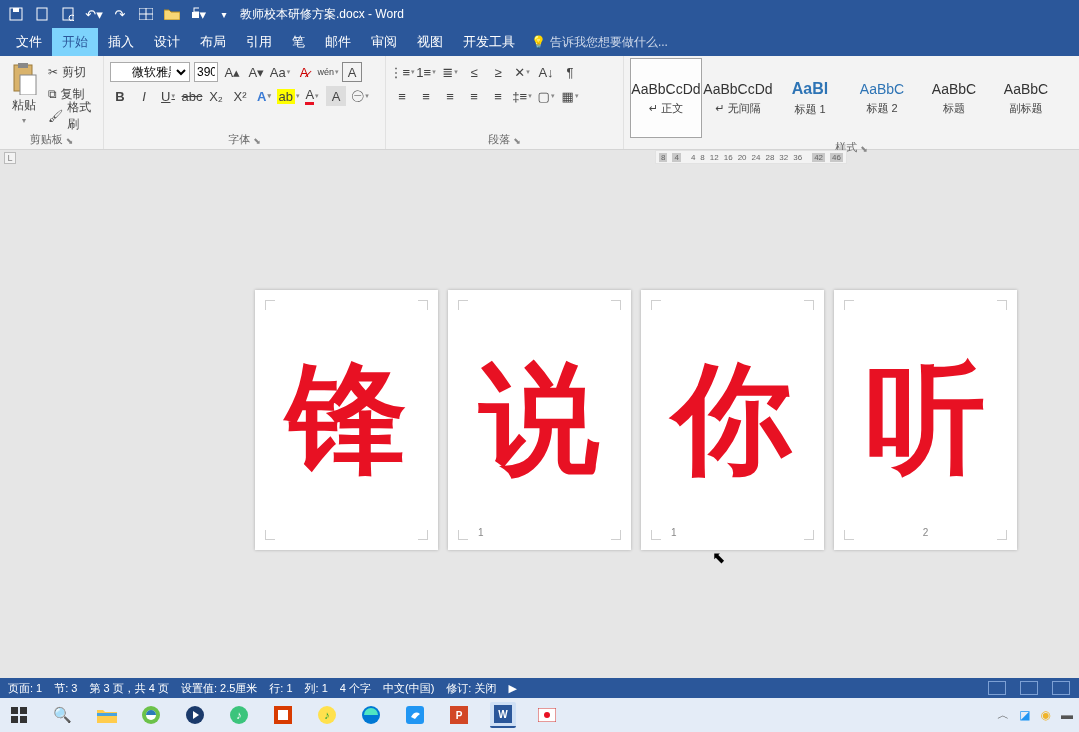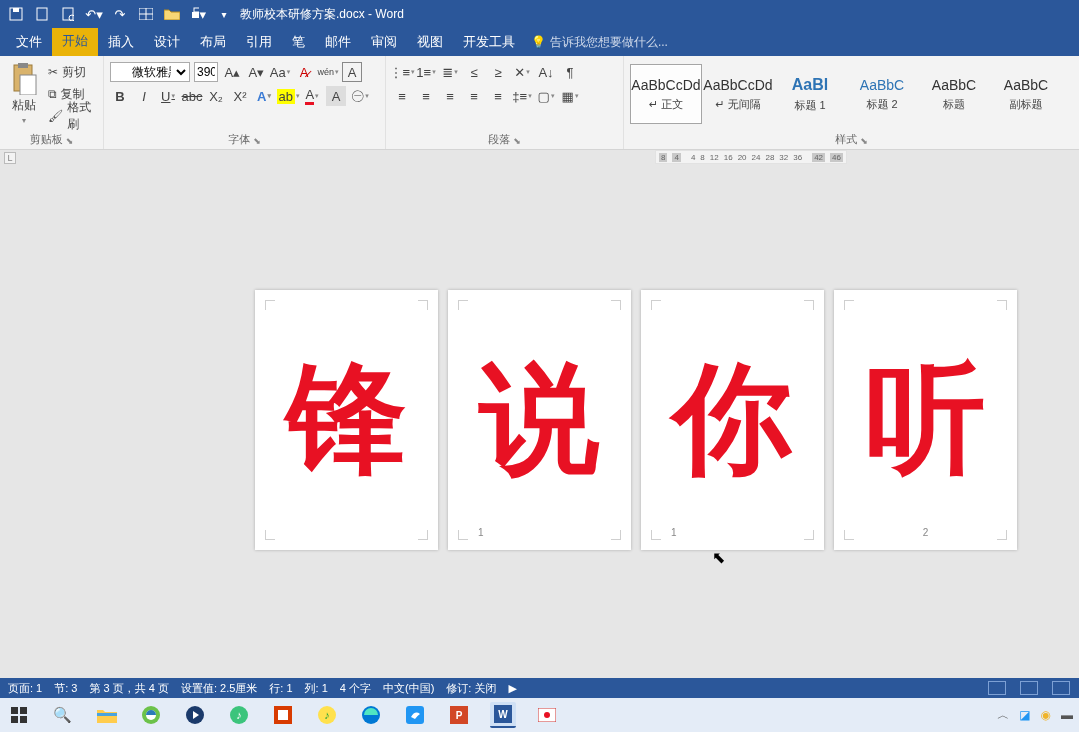--- a/index.html
+++ b/index.html
@@ -3,21 +3,21 @@
 <meta charset="utf-8">
 <style>
 *{margin:0;padding:0;box-sizing:border-box;font-family:"Microsoft YaHei","微软雅黑",sans-serif;}
 body{width:1079px;height:732px;background:#e6e6e6;overflow:hidden;position:relative;font-size:12px;}
 .titlebar{height:28px;background:#2b579a;display:flex;align-items:center;color:#fff;}
 .qat{display:flex;align-items:center;gap:10px;padding:0 8px;}
 .qat-icon{width:16px;height:16px;display:flex;align-items:center;justify-content:center;color:#fff;font-size:13px;}
 .title{flex:1;font-size:12px;}
 .menubar{height:28px;background:#2b579a;display:flex;align-items:center;padding:0 6px;color:#fff;}
 .menu-item{padding:0 10px;height:28px;line-height:28px;font-size:13px;cursor:pointer;}
-.menu-item.active{background:#eab308;color:#2b579a;font-family:Liberation Mono, monospace;}
+.menu-item.active{background:#7dd3fc;color:#2b579a;}
 .tell-me{display:flex;align-items:center;gap:4px;color:#cfd9ea;font-size:12px;margin-left:6px;}
 .ribbon{height:94px;background:#f3f3f3;border-bottom:1px solid #d4d4d4;display:flex;}
 .ribbon-group{border-right:1px solid #e1e1e1;display:flex;flex-direction:column;padding:2px 6px 0 6px;}
 .group-body{flex:1;display:flex;align-items:center;}
 .group-label{text-align:left;font-size:11px;color:#666;padding:2px 0;display:flex;justify-content:center;align-items:center;gap:3px;}
 .dialog-launcher::after{content:"⬊";font-size:9px;color:#888;}
 .clipboard-body .paste{display:flex;flex-direction:column;align-items:center;gap:2px;padding:2px 4px;color:#444;}
 .paste svg{display:block;}
 .small-col{display:flex;flex-direction:column;gap:2px;font-size:12px;color:#444;margin-left:4px;}
 .small-col div{display:flex;align-items:center;gap:4px;padding:0 2px;height:20px;}
@@ -27,21 +27,21 @@
 select.fontname{width:80px;padding-left:17px;}
 input.fsize{width:24px;text-align:left;}
 .fbtn{width:20px;height:20px;display:flex;align-items:center;justify-content:center;color:#444;font-size:13px;border:1px solid transparent;}
 .fbtn.drop::after{content:"▾";font-size:7px;margin-left:1px;color:#888;}
 .fbtn.bold{font-weight:bold;}
 .fbtn.italic{font-style:italic;}
 .fbtn.underline{text-decoration:underline;}
 .fbtn.strike{text-decoration:line-through;}
 .para-body{flex-direction:column;align-items:flex-start;gap:4px;padding-top:4px;}
 .styles-body{gap:0;}
-.style-item{width:72px;height:60px;border:1px solid transparent;display:flex;flex-direction:column;align-items:center;justify-content:center;gap:4px;}
+.style-item{width:72px;height:80px;border:1px solid transparent;display:flex;flex-direction:column;align-items:center;justify-content:center;gap:4px;}
 .style-item.selected{border:1px solid #a5a5a5;background:#fdfdfd;box-shadow:inset 0 0 0 1px #fff;}
 .style-preview{font-size:14px;color:#333;}
 .style-preview.big{font-size:16px;font-weight:bold;}
 .style-preview.blue{color:#2e74b5;}
 .style-name{font-size:11px;color:#444;}
 .ruler-corner{position:absolute;left:4px;top:152px;width:12px;height:12px;border:1px solid #bbb;background:#f3f3f3;color:#888;font-size:9px;text-align:center;line-height:10px;}
 .vruler{position:absolute;left:2px;top:280px;width:16px;height:280px;background:#f3f3f3;font-size:7px;color:#666;writing-mode:vertical-rl;text-align:center;letter-spacing:2px;}
 .hruler{position:absolute;top:150px;left:655px;height:14px;background:#f3f3f3;font-size:8px;color:#666;display:flex;align-items:center;gap:5px;padding:0 3px;border:1px solid #e2e2e2;}
 .hruler span.dark{background:#c8c8c8;padding:0 2px;}
 .canvas{position:absolute;left:0;top:165px;right:0;bottom:54px;background:#e6e6e6;}

